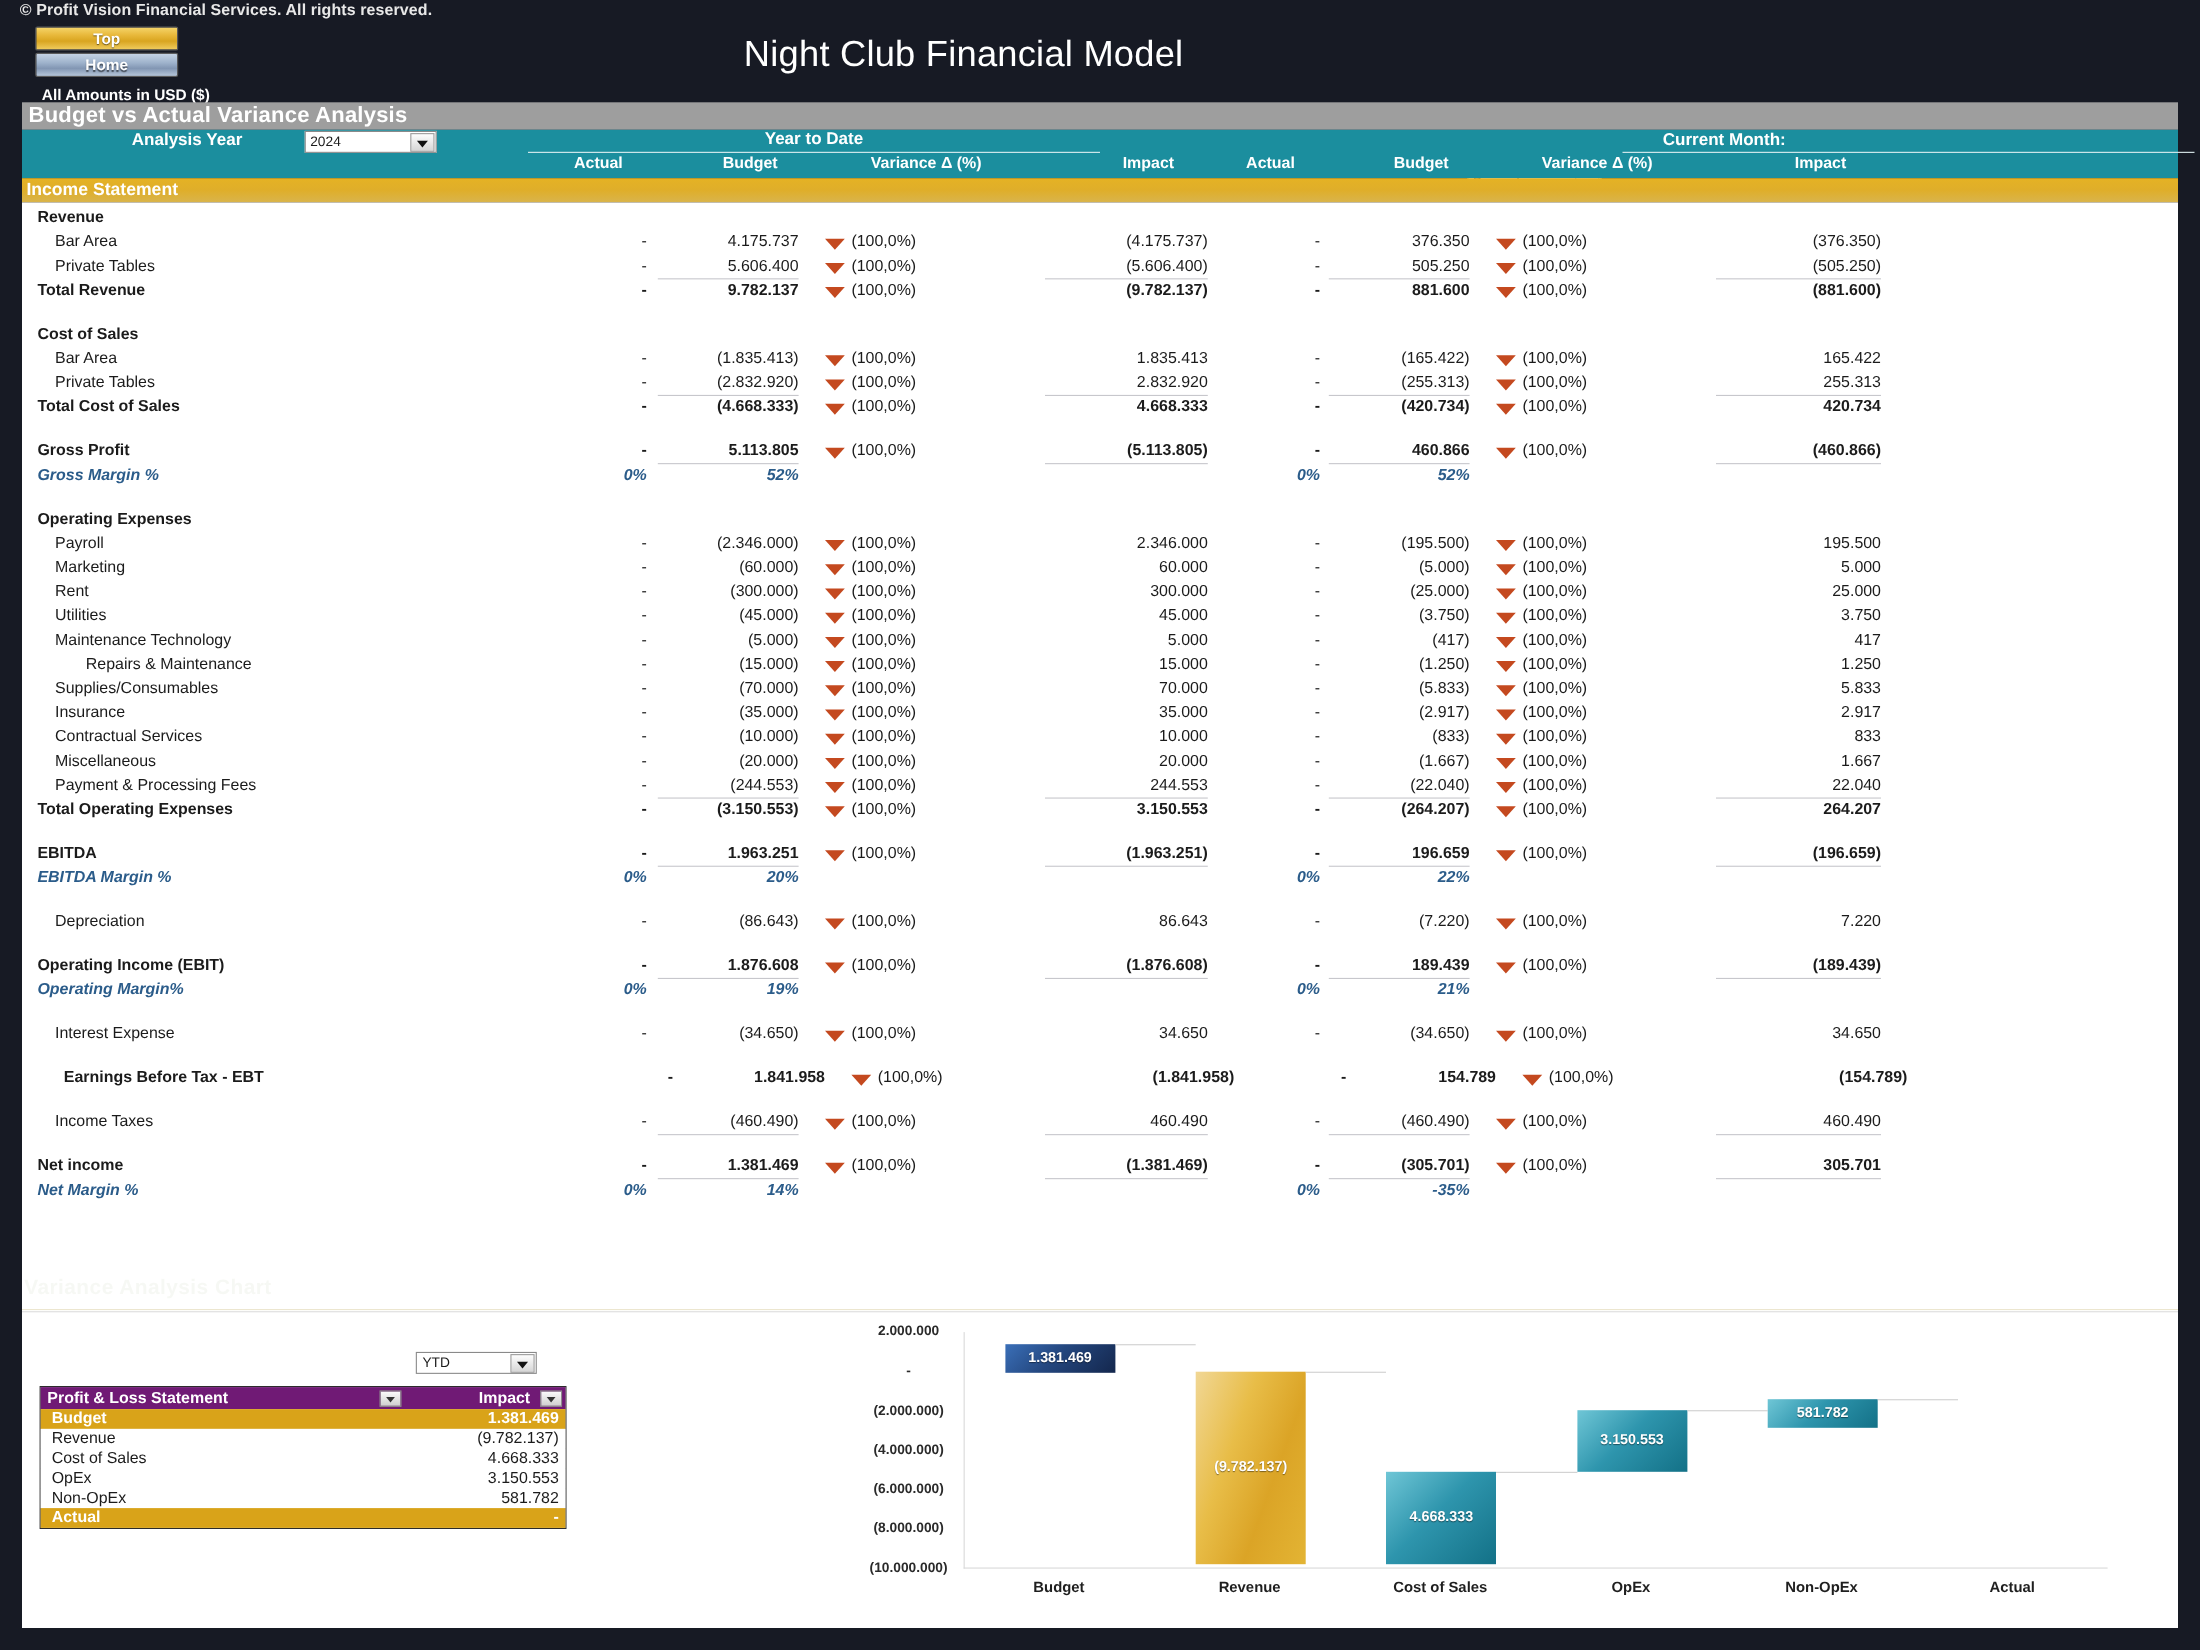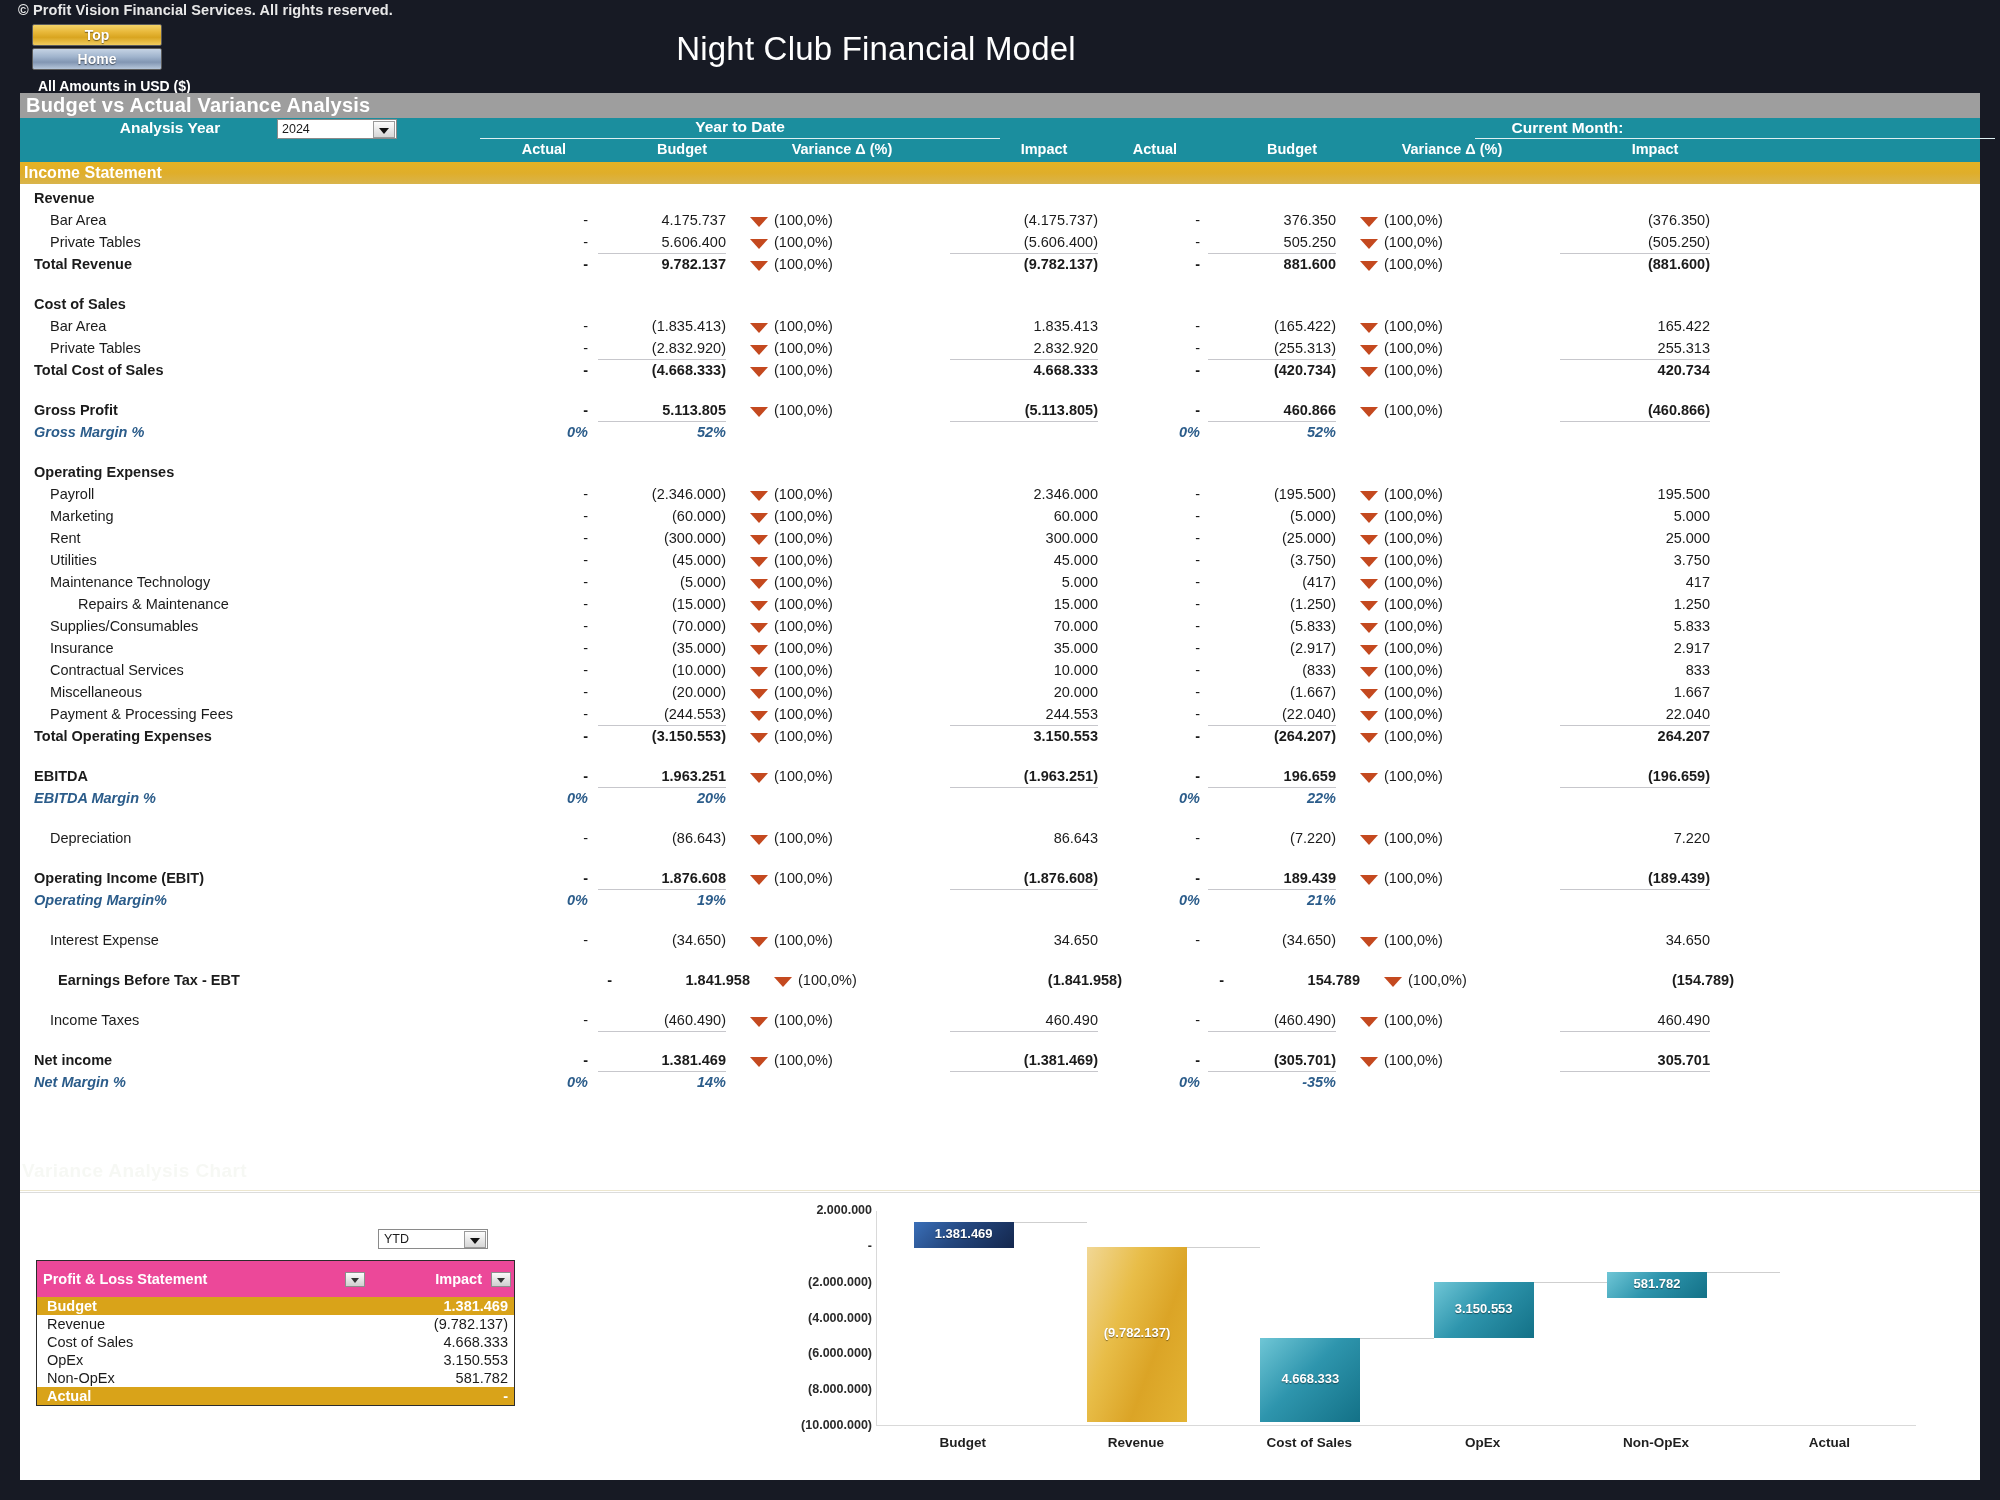--- a/index.html
+++ b/index.html
@@ -162,21 +162,21 @@
   .bottom{
     position:absolute; left:20px; top:1192px; width:1960px; height:288px;
     background:#ffffff; border-top:1px solid #dcdcdc;
   }
   .pl-table{
     position:absolute; left:16px; top:67px; width:479px;
     border:1px solid #2c2c2c;
     font-size:14.5px;
   }
   .pl-head{
-    display:flex; height:36px; background:#ec4899; color:#ffffff;
+    display:flex; height:20px; background:#701a75; color:#ffffff;
     font-weight:bold; align-items:center;
   }
   .pl-head .h1{ flex:1; padding-left:6px; }
   .pl-head .h2{ width:120px; text-align:right; padding-right:6px; }
   .filt{
     width:20px; height:15px; margin:0 3px;
     background:linear-gradient(180deg,#fbfbfb,#cfcfcf);
     border:1px solid #8d8d8d; position:relative; cursor:pointer;
   }
   .filt:after{
@@ -193,21 +193,21 @@
   #dd-period{
     position:absolute; left:358px; top:36px; width:110px; height:20px;
     background:#ffffff; border:1px solid #8a8a8a;
     font-size:12.5px; padding-left:5px; line-height:19px; cursor:pointer;
   }
 
   
   .chart{ position:absolute; left:760px; top:18px; width:1140px; height:255px; }
   .yax{ position:absolute; left:0; top:0; width:92px; height:215px; }
   .ytick{
-    position:absolute; right:0; width:92px; text-align:right;
+    position:absolute; right:0; width:92px; text-align:center;
     font-size:12.5px; font-weight:bold; color:#2a2a2a;
     transform:translateY(-8px);
   }
   .plot{
     position:absolute; left:96px; top:0; width:1040px; height:215px;
     border-left:1px solid #d9d9d9; border-bottom:1px solid #d9d9d9;
   }
   .bar{ position:absolute; }
   .bar .v{
     position:absolute; left:0; width:100%; text-align:center;

